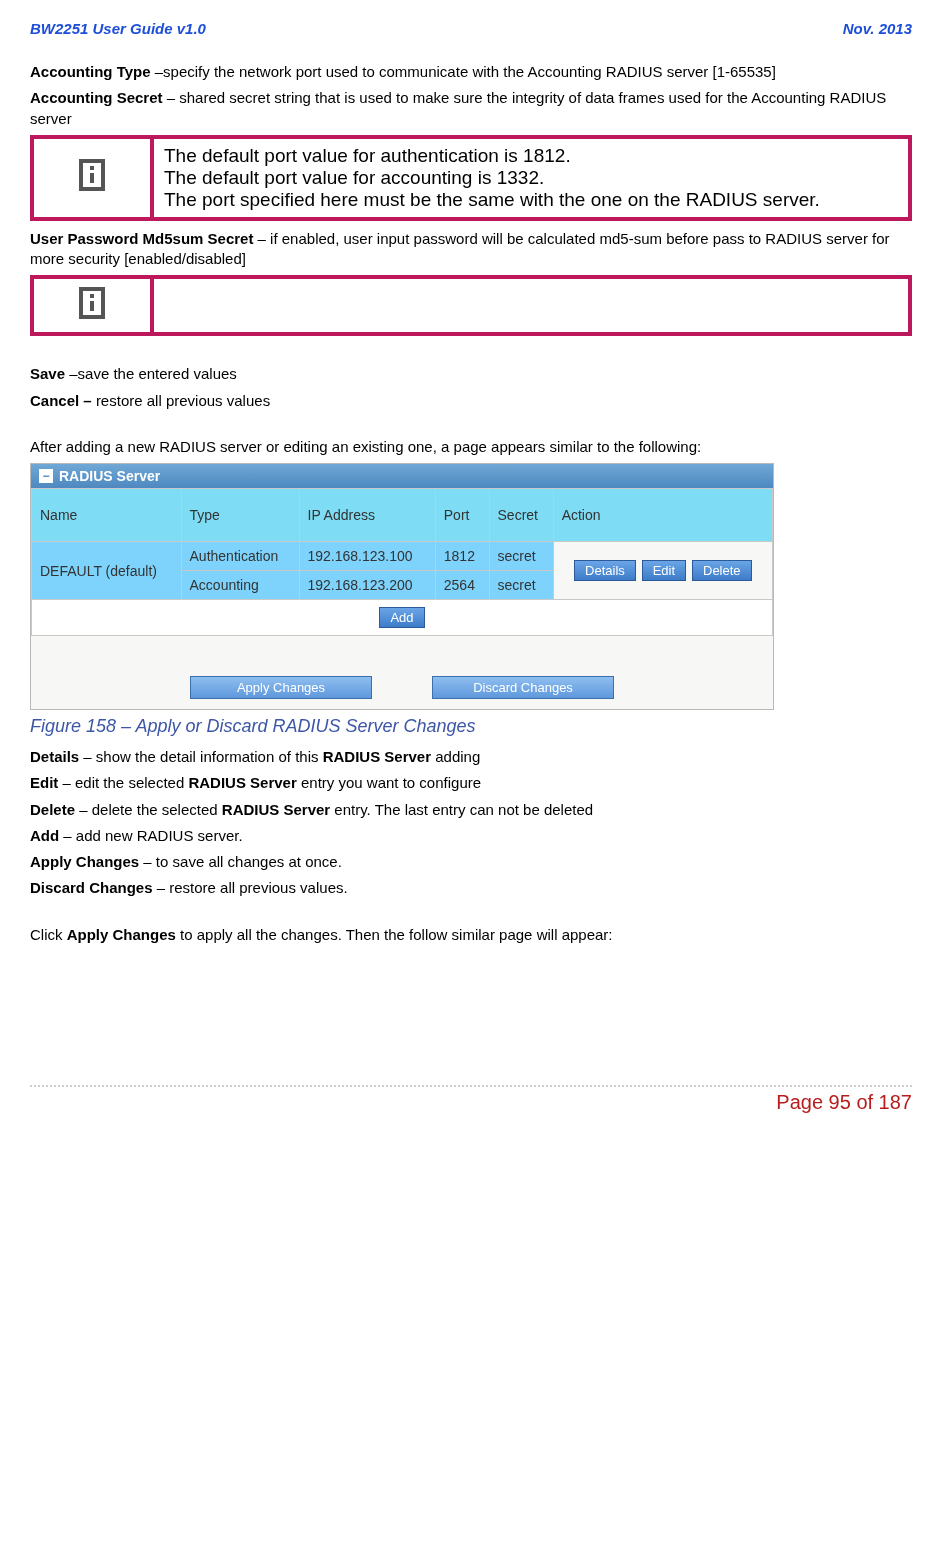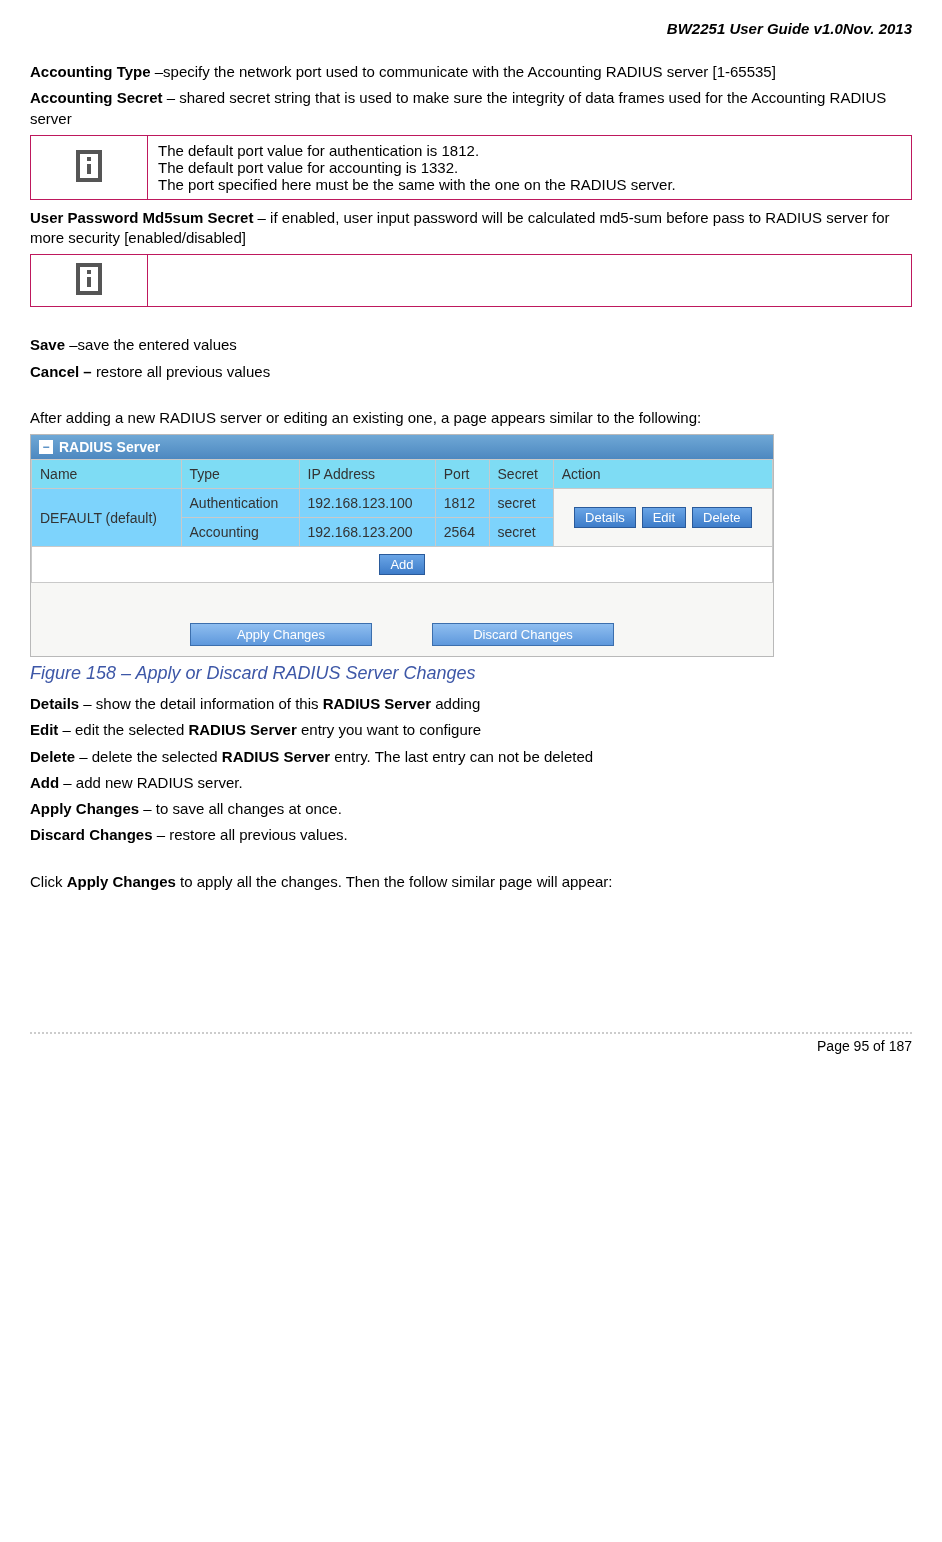--- a/index.html
+++ b/index.html
@@ -7,42 +7,42 @@
     font-size: 15px;
     color: #000;
     margin: 0;
     padding: 20px 30px;
     width: 942px;
     box-sizing: border-box;
     background: #fff;
   }
   .header {
     display: flex;
-    justify-content: flex-end;
-    color: #000000;
+    justify-content: space-between;
+    color: #1d4ed8;
     font-style: italic;
     font-weight: bold;
     font-size: 15px;
     margin-bottom: 25px;
   }
   .para {
     margin: 6px 0;
     line-height: 1.35;
   }
   .bold { font-weight: bold; }
   .info-table {
     border-collapse: collapse;
     width: 100%;
     margin: 6px 0 8px 0;
   }
   .info-table td {
-    border: 1px solid #be185d;
+    border: 4px solid #be185d;
     padding: 6px 10px;
     vertical-align: top;
-    font-size: 15px;
+    font-size: 19px;
   }
   .info-table td.icon-cell {
     width: 100px;
     text-align: center;
     vertical-align: middle;
     padding: 8px;
   }
   .info-icon {
     display: inline-block;
     width: 26px;
@@ -94,21 +94,21 @@
     font-weight:bold;
   }
   .scr-table {
     border-collapse: collapse;
     width: 100%;
     font-size: 14px;
   }
   .scr-table th {
     background: #7edcf4;
     border: 1px solid #c9c9c9;
-    padding: 6px 8px;
+    padding: 18px 8px;
     text-align: left;
     color: #333;
     font-weight: normal;
   }
   .scr-table td {
     border: 1px solid #c9c9c9;
     padding: 6px 8px;
     background: #7dd3fc;
     color: #333;
   }
@@ -150,22 +150,22 @@
   }
   .caption {
     color: #3d57a7;
     font-style: italic;
     font-size: 18px;
     margin: 6px 0 10px 0;
   }
   .footer {
     margin-top: 140px;
     text-align: right;
-    color: #000000;
-    font-size: 14px;
+    color: #b91c1c;
+    font-size: 20px;
     border-top: 2px dotted #ccc;
     padding-top: 4px;
   }
   .spacer { height: 14px; }
 </style>
 </head>
 <body>
 
 <div class="header">
   <span>BW2251 User Guide v1.0</span>

